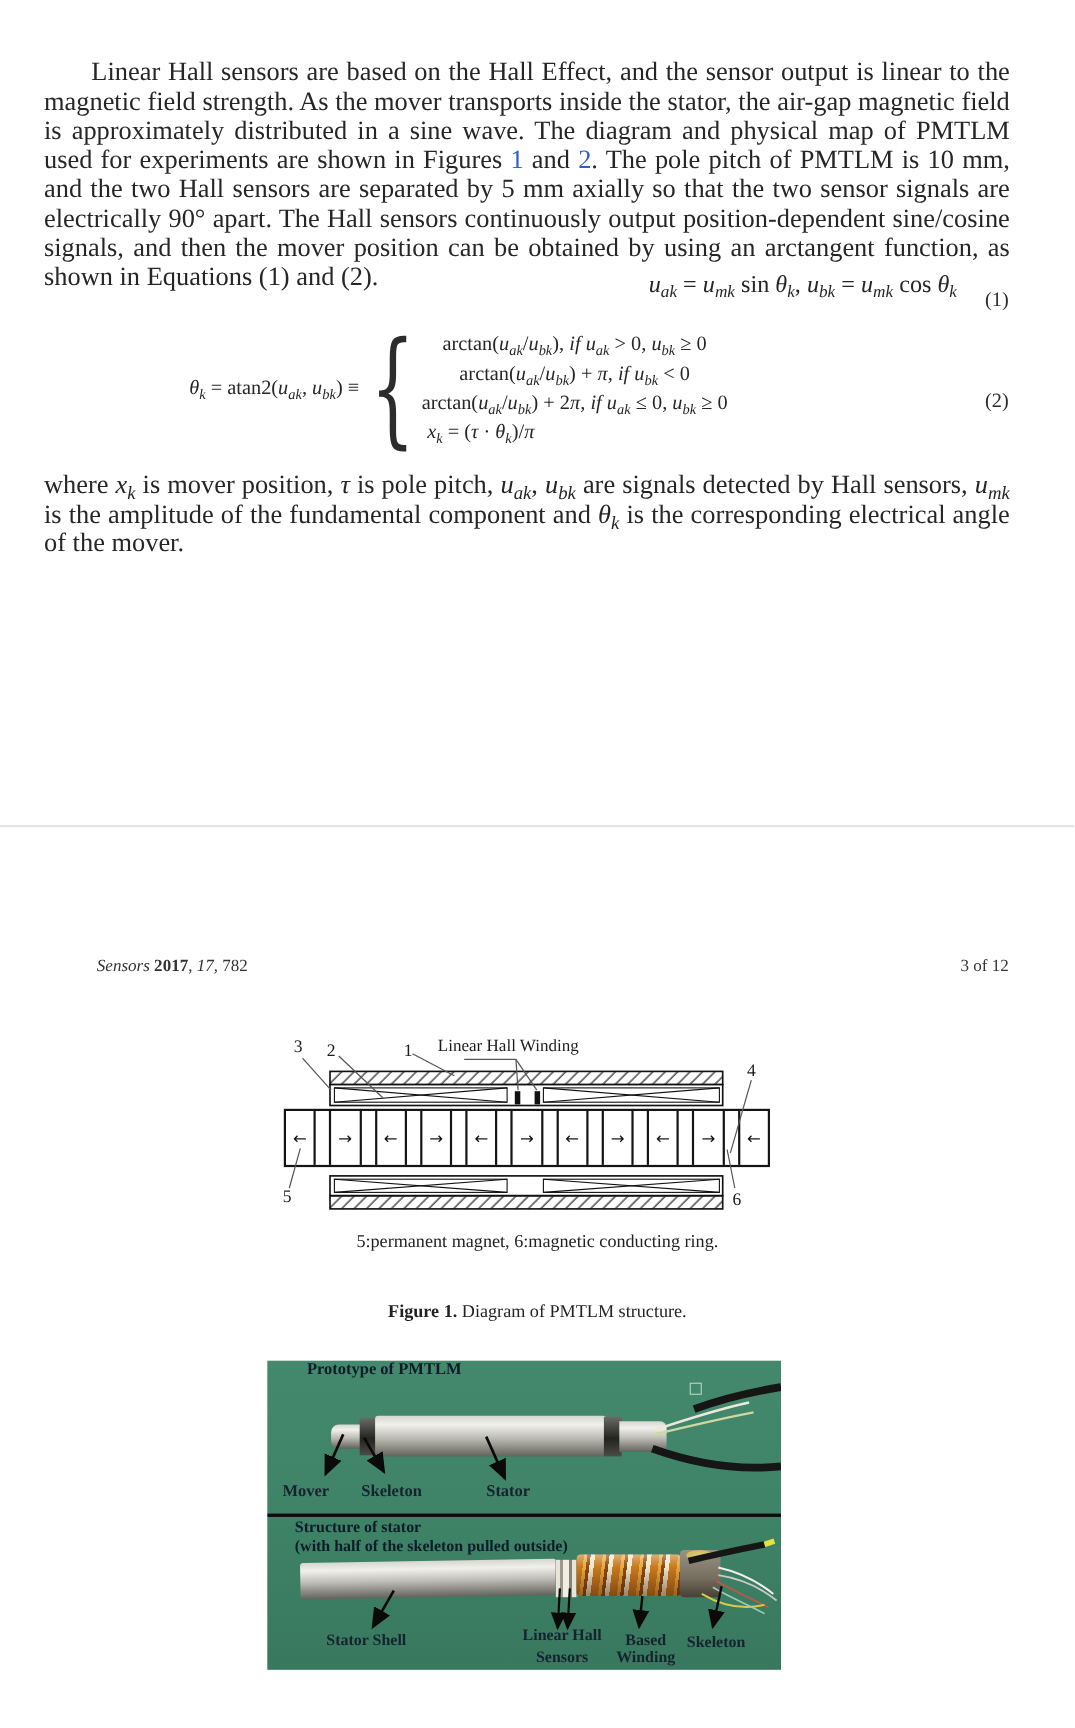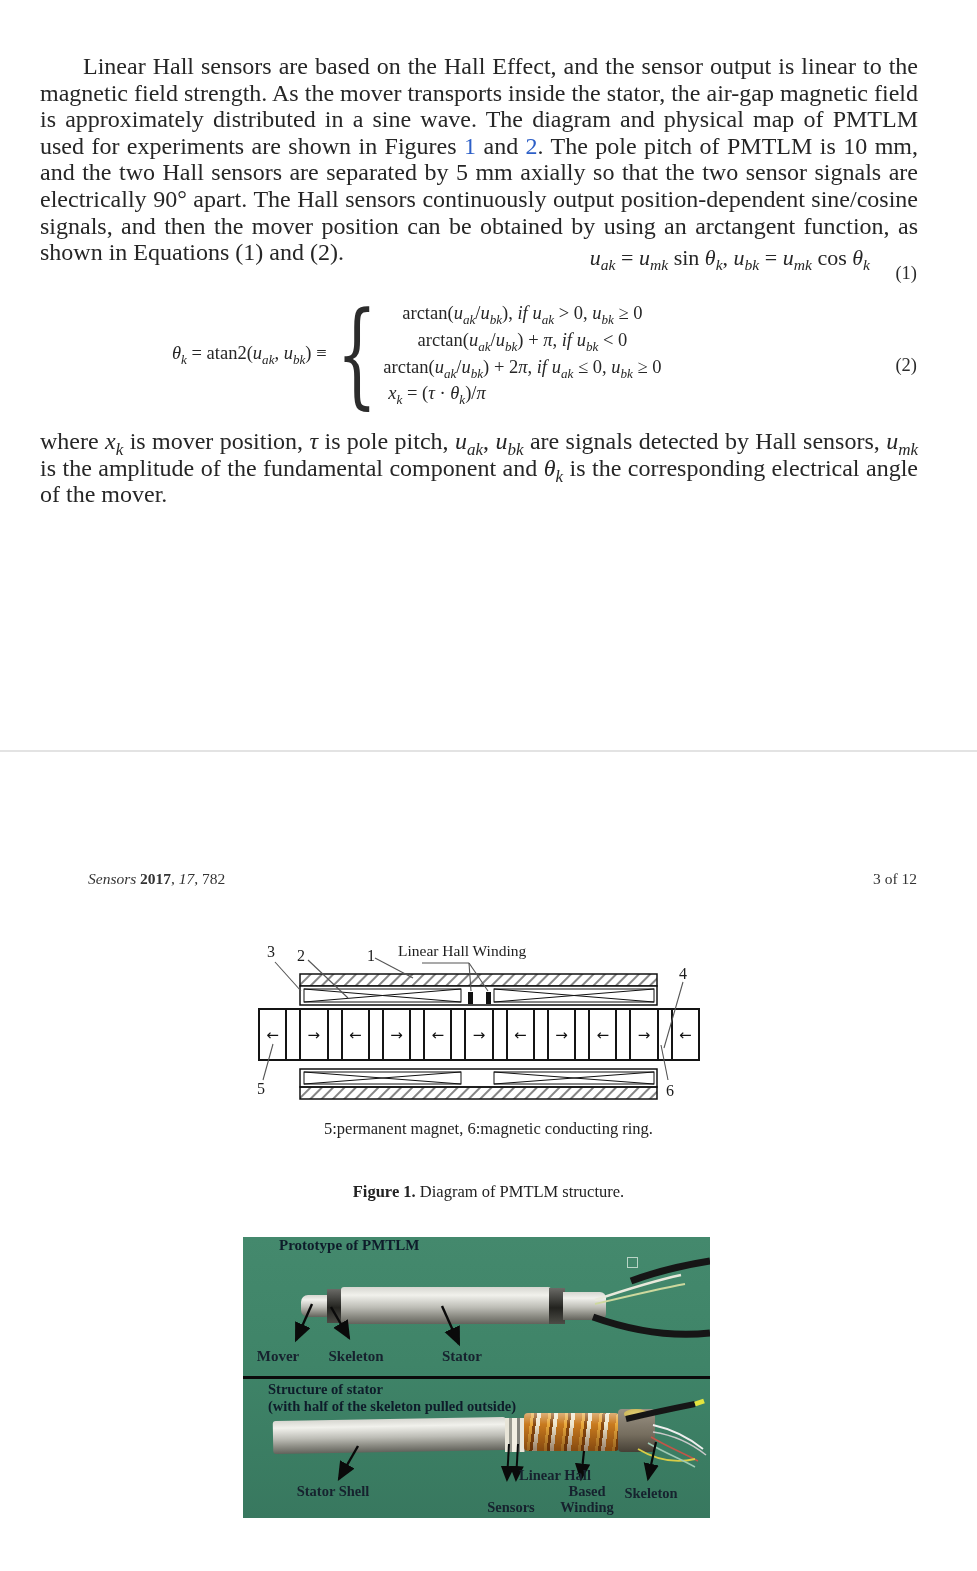--- a/index.html
+++ b/index.html
@@ -214,21 +214,21 @@
     <div class="p-title" style="left:25px;top:144px;font-size:14.5px;">Structure of stator</div>
     <div class="p-title" style="left:25px;top:161px;font-size:14.5px;">(with half of the skeleton pulled outside)</div>
 
     <div class="shape metal" style="left:30px;top:182px;width:233px;height:33px;border-radius:3px;transform:rotate(-1deg);"></div>
     <div class="shape p2-hall" style="left:262px;top:181px;width:20px;height:34px;"></div>
     <div class="shape p2-coil" style="left:281px;top:176px;width:95px;height:38px;border-radius:4px;"></div>
     <div class="shape p2-skel" style="left:375px;top:172px;width:37px;height:43px;border-radius:4px;"></div>
     <div class="shape p2-tape" style="left:381px;top:172px;width:24px;height:10px;border-radius:50%;"></div>
 
     <div class="plabel plabel2" style="left:90px;top:246px;">Stator Shell</div>
-    <div class="plabel plabel2" style="left:268px;top:230px;margin-left:44px;">Linear Hall</div>
+    <div class="plabel plabel2" style="left:268px;top:242px;">Linear Hall</div>
     <div class="plabel plabel2" style="left:268px;top:262px;">Sensors</div>
     <div class="plabel plabel2" style="left:344px;top:246px;">Based</div>
     <div class="plabel plabel2" style="left:344px;top:262px;">Winding</div>
     <div class="plabel plabel2" style="left:408px;top:248px;">Skeleton</div>
 
     <svg class="svg-overlay" width="467" height="281" viewBox="0 0 467 281">
       <defs>
         <marker id="ah" markerWidth="9" markerHeight="8" refX="7" refY="3.5" orient="auto">
           <path d="M0,0 L8,3.5 L0,7 z" fill="#0a0a0a"></path>
         </marker>

